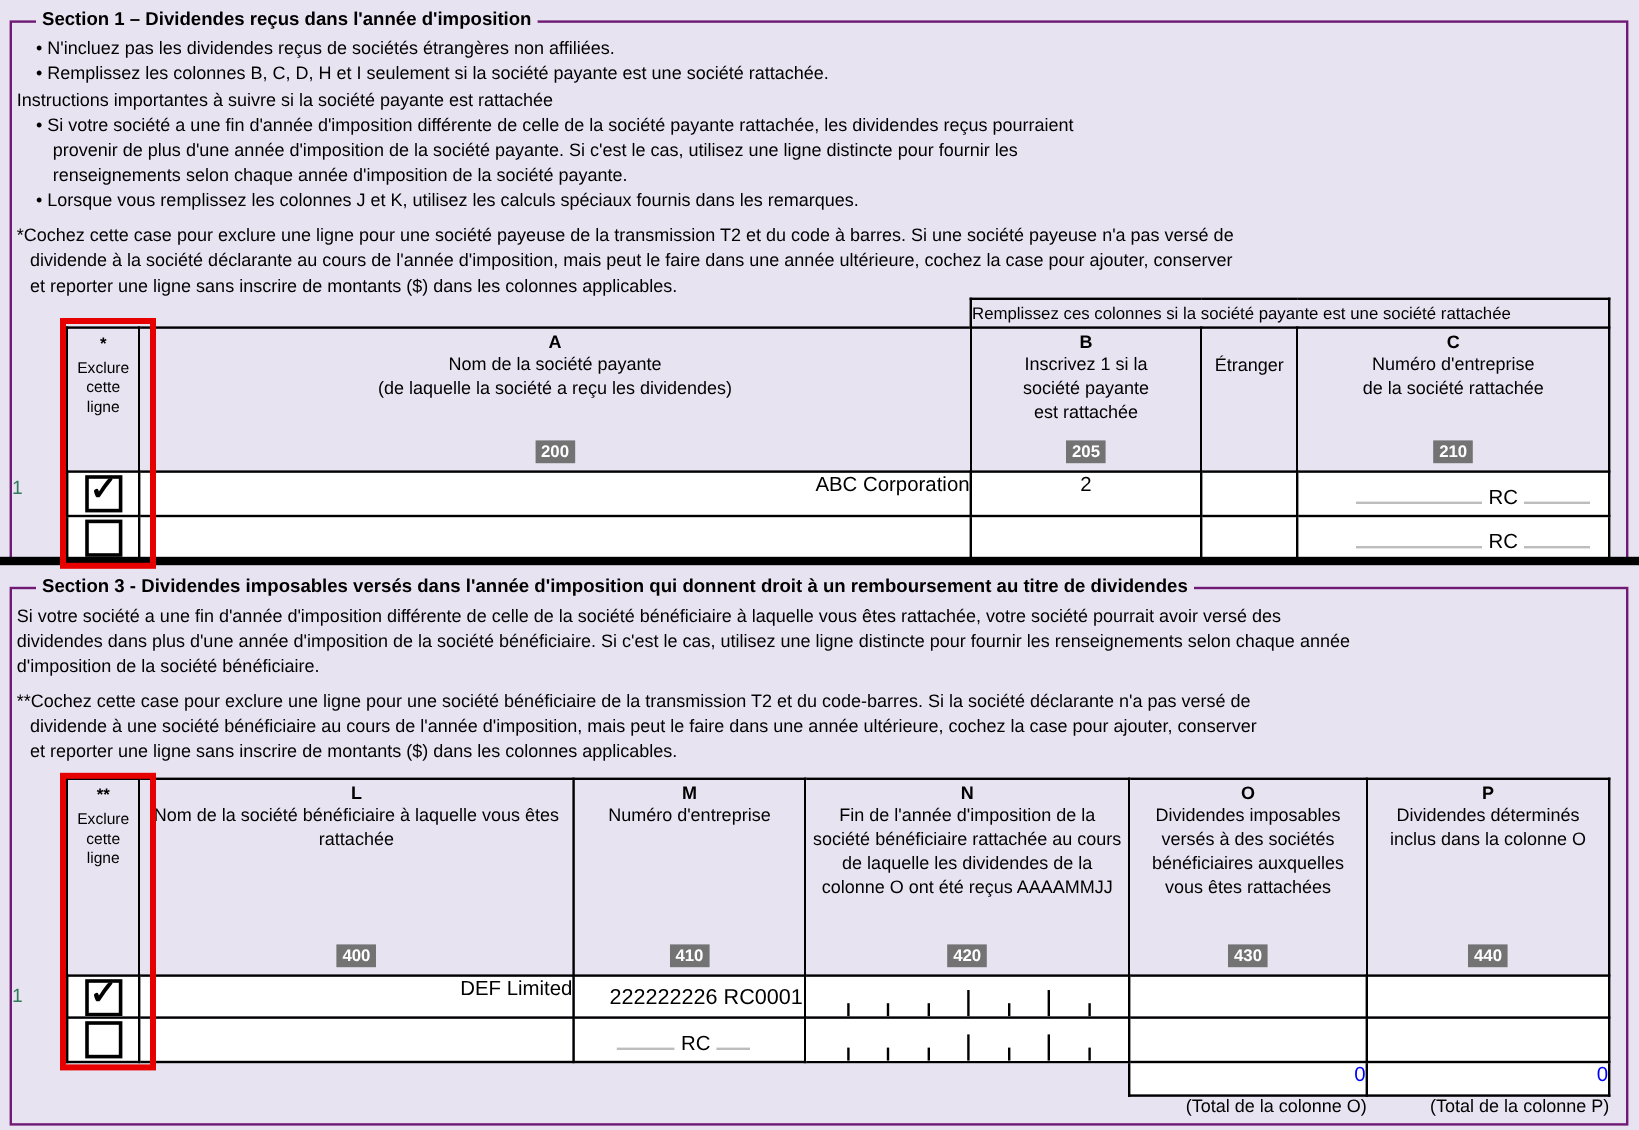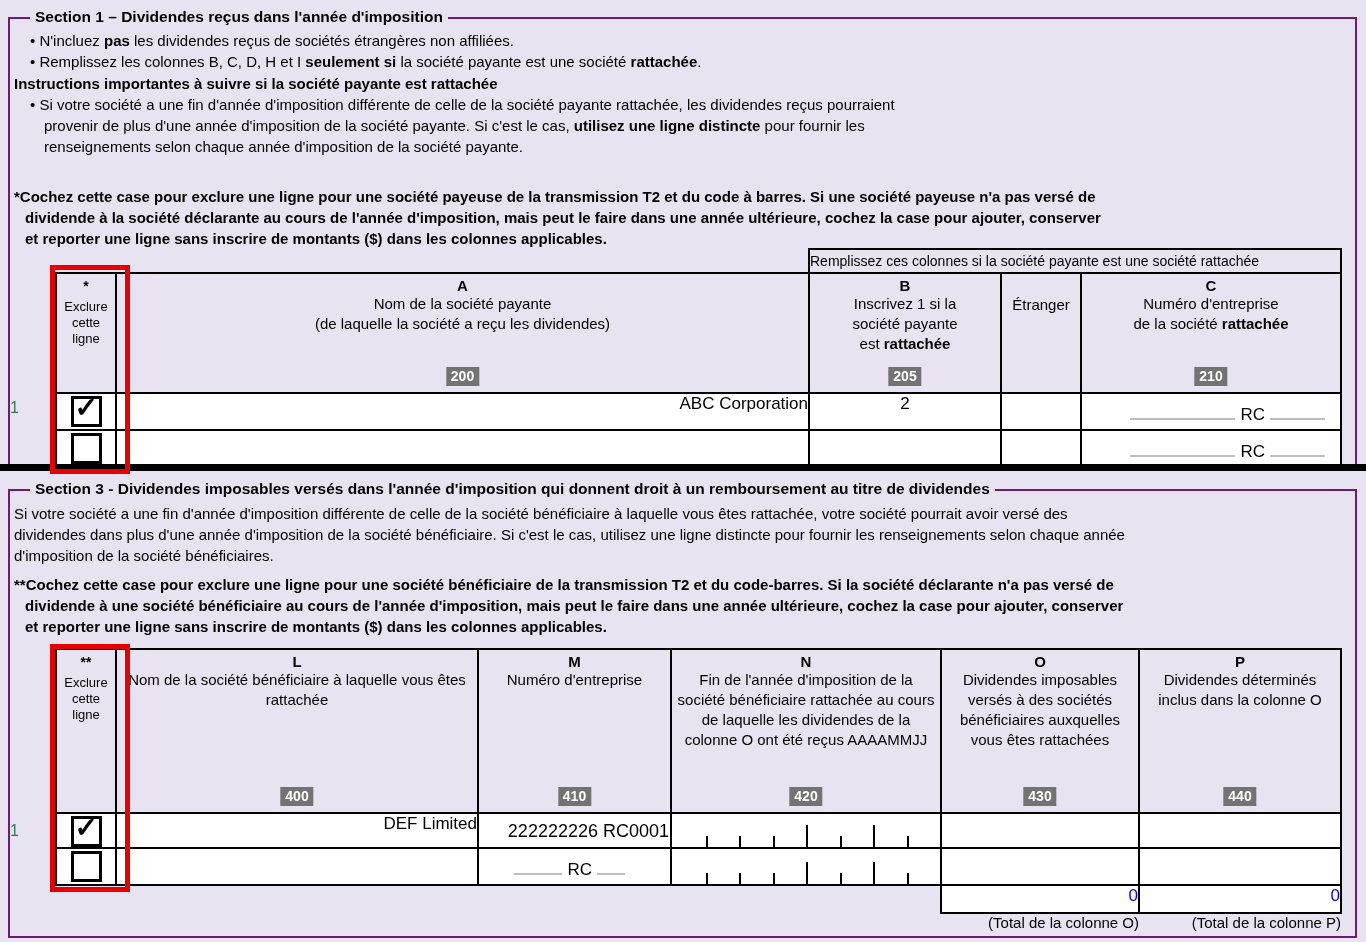--- a/index.html
+++ b/index.html
@@ -3,21 +3,21 @@
 <meta charset="utf-8">
 <style>
   html,body{margin:0;padding:0}
   #screen{position:relative;width:1366px;height:942px;background:#E8E3F1;
     font-family:"Liberation Sans",sans-serif;color:#000;overflow:hidden}
   .secbox{position:absolute;border:2px solid #701a75}
   .legend{position:absolute;top:-11px;left:20px;background:#E8E3F1;padding:0 5px;
     font-weight:bold;font-size:15.5px;white-space:nowrap}
   .txt{position:absolute;font-size:15px;line-height:21px}
   .txt div{white-space:nowrap}
-  .b{font-weight:bold}
+  .b{font-weight:normal}
   .hang div + div{padding-left:14px}
   .hang2 div + div{padding-left:11px}
   table.ftable{position:absolute;border-collapse:collapse;table-layout:fixed;width:1285px;font-size:15px}
   .ftable td{border:2px solid #000;padding:0;vertical-align:top;background:#fff;overflow:hidden}
   .ftable td.hc{background:#E8E3F1;position:relative;text-align:center}
   .ftable td.nob{border:none;background:transparent}
   .ftable td.banner{background:#E8E3F1;text-align:left;font-size:14px;vertical-align:middle}
   .letter{font-weight:bold;font-size:15px;padding-top:3px}
   .hl{line-height:20px}
   .hl div{white-space:nowrap}
@@ -58,20 +58,23 @@
   <div class="txt" style="left:30px;top:30px">
       <div><span>• N'incluez </span><span class="b">pas</span><span> les dividendes reçus de sociétés étrangères non affiliées.</span></div>
       <div><span>• Remplissez les colonnes B, C, D, H et I </span><span class="b">seulement si</span><span> la société payante est une société </span><span class="b">rattachée</span><span>.</span></div>
     </div>
   <div class="txt b" style="left:14px;top:73px">Instructions importantes à suivre si la société payante est rattachée</div>
   <div class="txt hang" style="left:30px;top:94px">
       <div><span>• Si votre société a une fin d'année d'imposition différente de celle de la société payante rattachée, les dividendes reçus pourraient</span></div>
       <div><span>provenir de plus d'une année d'imposition de la société payante. Si c'est le cas, </span><span class="b">utilisez une ligne distincte</span><span> pour fournir les</span></div>
       <div><span>renseignements selon chaque année d'imposition de la société payante.</span></div>
     </div>
+  <div class="txt" style="left:30px;top:157px">
+      <div><span>• Lorsque vous remplissez les colonnes J et K, </span><span class="b">utilisez les calculs spéciaux fournis dans les remarques</span><span>.</span></div>
+    </div>
   <div class="txt hang2" style="left:14px;top:186px">
       <div><span class="b">*Cochez cette case pour exclure une ligne pour une société payeuse de la transmission T2 et du code à barres. Si une société payeuse n'a pas versé de</span></div>
       <div><span class="b">dividende à la société déclarante au cours de l'année d'imposition, mais peut le faire dans une année ultérieure, cochez la case pour ajouter, conserver</span></div>
       <div><span class="b">et reporter une ligne sans inscrire de montants ($) dans les colonnes applicables.</span></div>
     </div>
 
   <table class="ftable" style="left:55px;top:248px">
     <colgroup>
       <col style="width:60px">
         <col style="width:693px">
@@ -158,21 +161,21 @@
 
   <div class="divider" style="left:0;top:464px;width:1366px;height:7px"></div>
 
   <div class="secbox" style="left:8px;top:489px;width:1345px;height:445px">
     <span class="legend">Section 3 - Dividendes imposables versés dans l'année d'imposition qui donnent droit à un remboursement au titre de dividendes</span>
   </div>
 
   <div class="txt" style="left:14px;top:503px">
       <div><span>Si votre société a une fin d'année d'imposition différente de celle de la société bénéficiaire à laquelle vous êtes rattachée, votre société pourrait avoir versé des</span></div>
       <div><span>dividendes dans plus d'une année d'imposition de la société bénéficiaire. Si c'est le cas, utilisez une ligne distincte pour fournir les renseignements selon chaque année</span></div>
-      <div><span>d'imposition de la société bénéficiaires.</span></div>
+      <div><span>d'imposition de la société bénéficiaire.</span></div>
     </div>
   <div class="txt hang2" style="left:14px;top:574px">
       <div><span class="b">**Cochez cette case pour exclure une ligne pour une société bénéficiaire de la transmission T2 et du code-barres. Si la société déclarante n'a pas versé de</span></div>
       <div><span class="b">dividende à une société bénéficiaire au cours de l'année d'imposition, mais peut le faire dans une année ultérieure, cochez la case pour ajouter, conserver</span></div>
       <div><span class="b">et reporter une ligne sans inscrire de montants ($) dans les colonnes applicables.</span></div>
     </div>
 
   <table class="ftable" style="left:55px;top:648px">
     <colgroup>
       <col style="width:60px">

